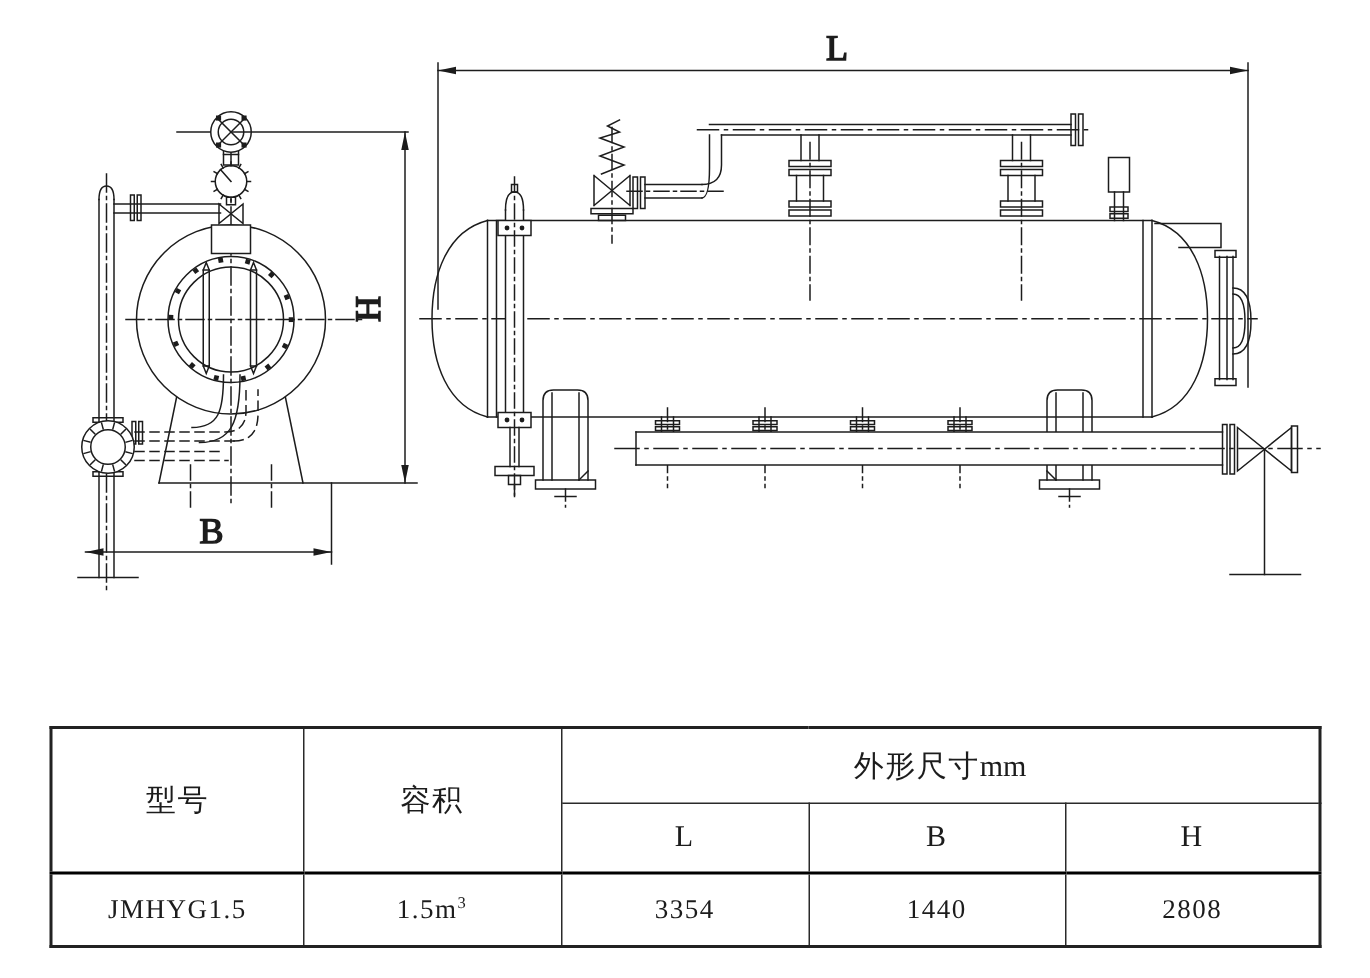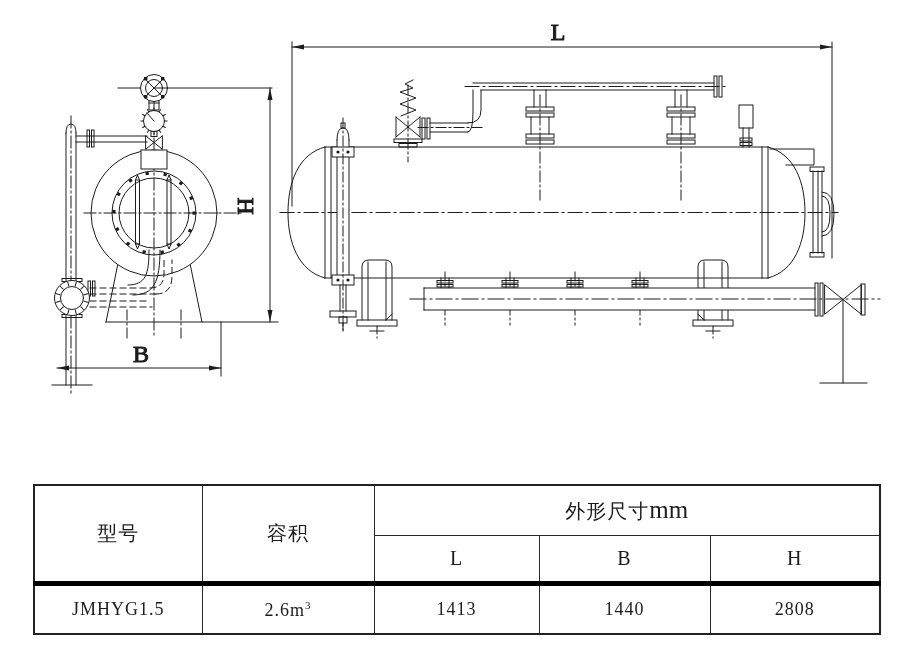--- a/index.html
+++ b/index.html
@@ -8,22 +8,22 @@
   .canvas{position:absolute;left:0;top:0;}
   svg text{font-family:"Liberation Serif",serif;fill:#1c1c1c;}
   
   .table-wrap{position:absolute;left:33px;top:484px;}
   table.spec{border-collapse:collapse;table-layout:fixed;width:846px;background:#fff;}
   table.spec td{border:1.5px solid #2a2a2a;text-align:center;vertical-align:middle;
                 padding:0;font-size:20px;letter-spacing:1px;}
   table.spec{border:2px solid #222;}
   tr.r1 td{height:49px;}
   tr.r2 td{height:45px;}
-  tr.r3 td{height:47px;border-top:5px solid #000000;font-size:18px;}
-  td.dims-h .unit{font-size:25px;letter-spacing:0;}
+  tr.r3 td{height:47px;border-top:2px solid #000000;font-size:18px;}
+  td.dims-h .unit{font-size:20px;letter-spacing:0;}
   sup{font-size:11px;}
 </style>
 </head>
 <body>
 
 <svg class="canvas" width="913" height="475" viewBox="0 0 913 475" stroke="#1c1c1c" stroke-width="1" fill="none" stroke-linecap="square">
 
   <g>
 
     <g>
@@ -371,21 +371,21 @@
         </td>
       </tr>
       <tr class="r2">
         <td><span>L</span></td>
         <td><span>B</span></td>
         <td><span>H</span></td>
       </tr>
       <tr class="r3">
         <td><span>JMHYG1.5</span></td>
         <td>
-          <span>2.6m</span><sup>3</sup>
+          <span>1.5m</span><sup>3</sup>
         </td>
-        <td><span>1413</span></td>
+        <td><span>3354</span></td>
         <td><span>1440</span></td>
         <td><span>2808</span></td>
       </tr>
     </tbody>
   </table>
 </div>
 
 </body></html>

